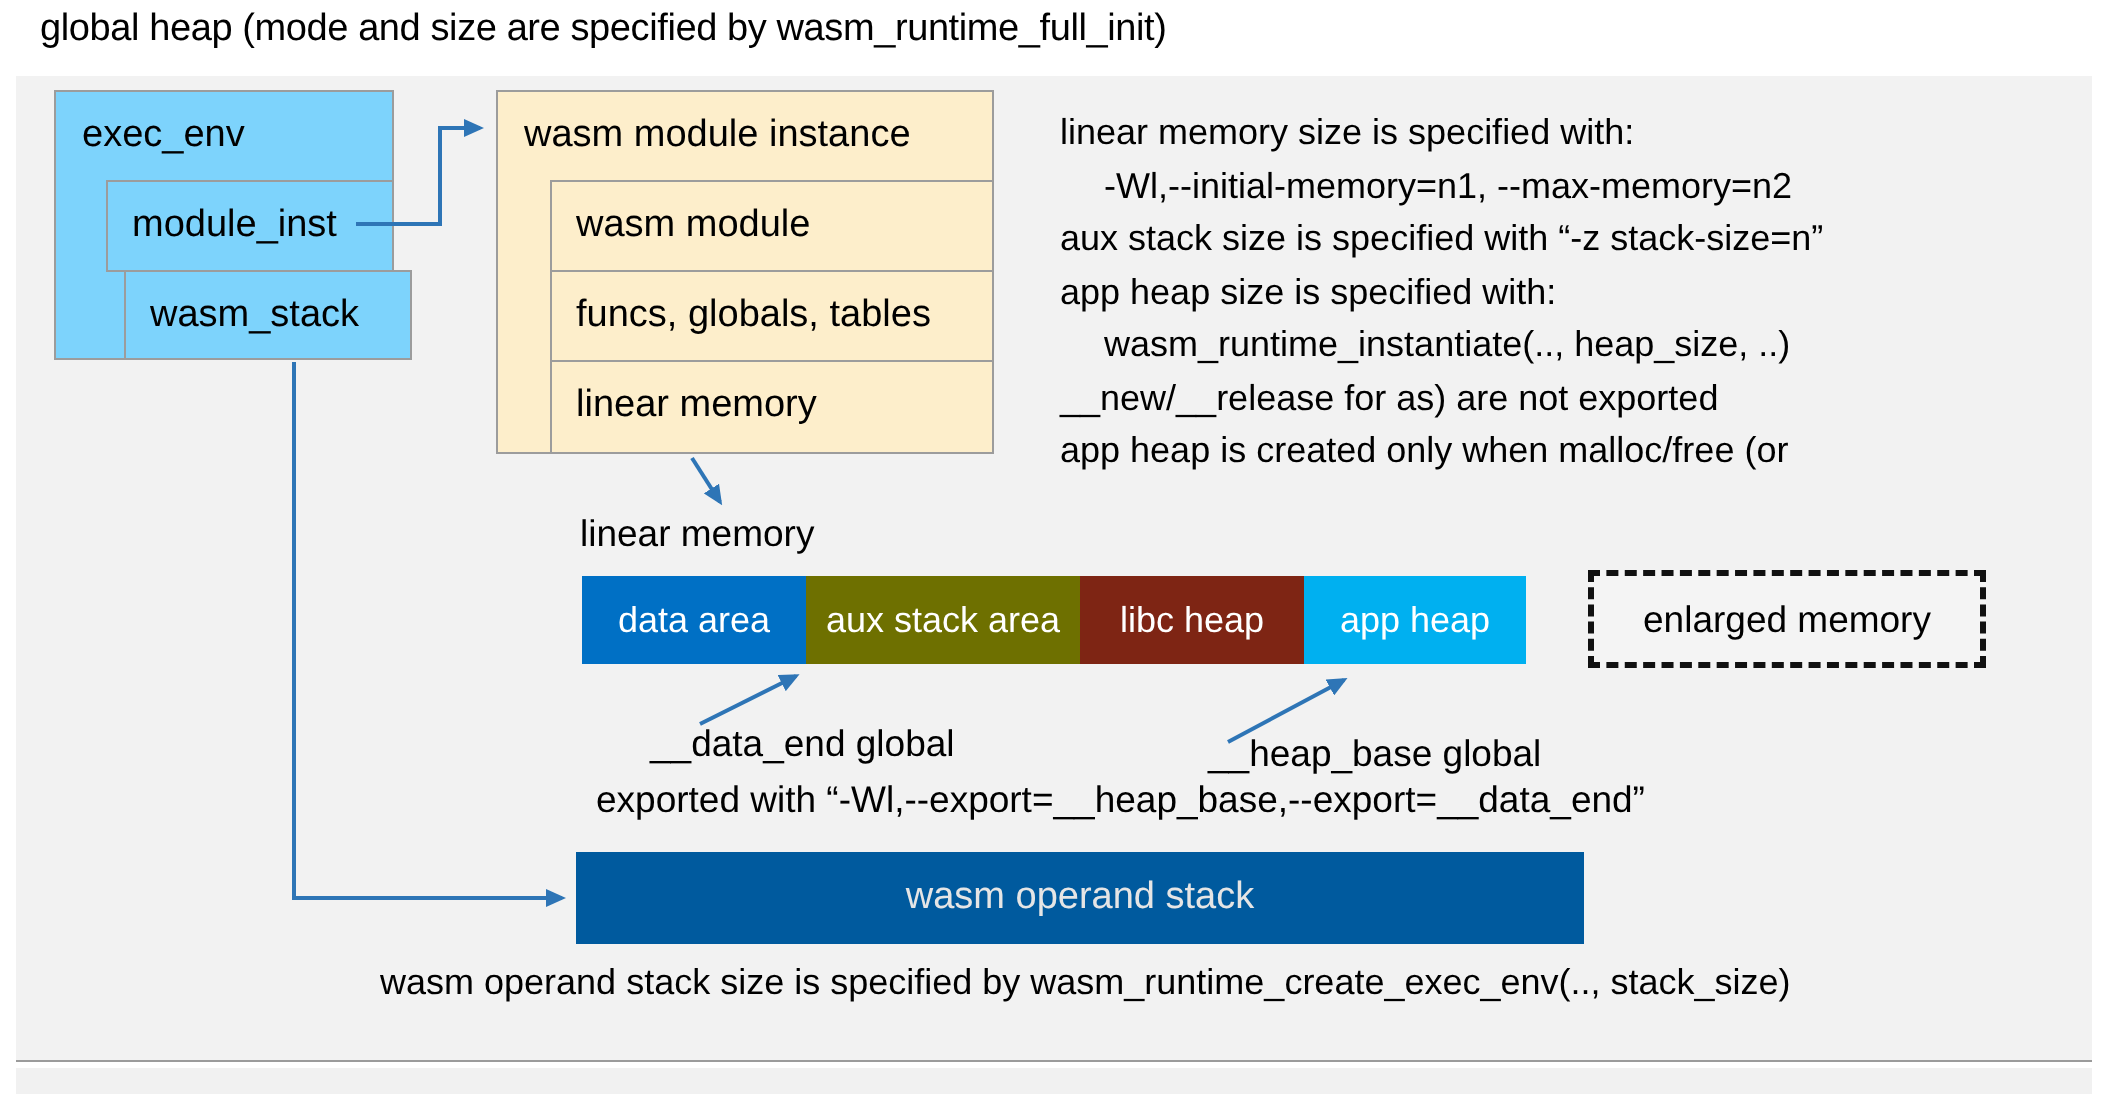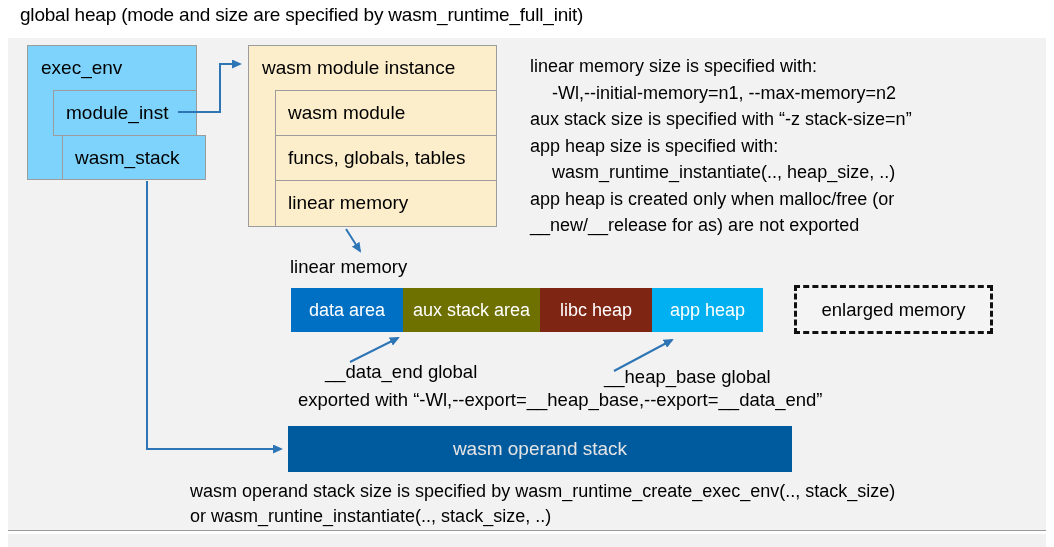--- a/index.html
+++ b/index.html
@@ -69,42 +69,41 @@
 <div class="abs structbox cream" style="left:275px;top:180px;width:222px;height:47px;">
   <div class="boxlabel" style="padding-left:12px;line-height:44px;">linear memory</div>
 </div>
 
 <div class="abs" id="notes">
   <div>linear memory size is specified with:</div>
   <div class="indent">-Wl,--initial-memory=n1, --max-memory=n2</div>
   <div>aux stack size is specified with “-z stack-size=n”</div>
   <div>app heap size is specified with:</div>
   <div class="indent">wasm_runtime_instantiate(.., heap_size, ..)</div>
+  <div>__new/__release for as) are not exported</div>
   <div>app heap is created only when malloc/free (or</div>
-  <div>__new/__release for as) are not exported</div>
 </div>
 
 <div class="abs" id="lm-label">linear memory</div>
 <div class="abs" id="membar">
   <div class="seg" style="width: 112px; background: rgb(0, 112, 197);">data area</div>
   <div class="seg" style="width: 137px; background: rgb(110, 112, 0);">aux stack area</div>
   <div class="seg" style="width: 112px; background: rgb(126, 37, 20);">libc heap</div>
   <div class="seg" style="width: 111px; background: rgb(0, 176, 240);">app heap</div>
 </div>
 <div class="abs" id="enlarged" style="color: #000000;">enlarged memory</div>
 
 <div class="abs ann" id="ann-dataend">__data_end global</div>
 <div class="abs ann" id="ann-heapbase">__heap_base global</div>
 <div class="abs ann" id="ann-export">exported with “-Wl,--export=__heap_base,--export=__data_end”</div>
 
 <div class="abs" id="opstack" style="background: rgb(0, 90, 158);">wasm operand stack</div>
 
 <div class="abs" id="bottomnote">
   <div>wasm operand stack size is specified by wasm_runtime_create_exec_env(.., stack_size)</div>
-  <div>or wasm_runtine_instantiate(.., stack_size, ..)</div>
 </div>
 
 <svg class="abs" id="arrows" viewBox="0 0 1054 547">
   <defs>
     <marker id="ah" markerWidth="10" markerHeight="9" refX="8" refY="4.5" orient="auto" markerUnits="userSpaceOnUse">
       <path d="M0,0 L10,4.5 L0,9 z" class="arrow-fill" fill="#2e75b6"></path>
     </marker>
   </defs>
   <path class="arrow-line" d="M178,112 H220 V64 H240" fill="none" stroke-width="2" marker-end="url(#ah)" stroke="#2e75b6"></path>
   <path class="arrow-line" d="M147,181 V449 H281" fill="none" stroke-width="2" marker-end="url(#ah)" stroke="#2e75b6"></path>

